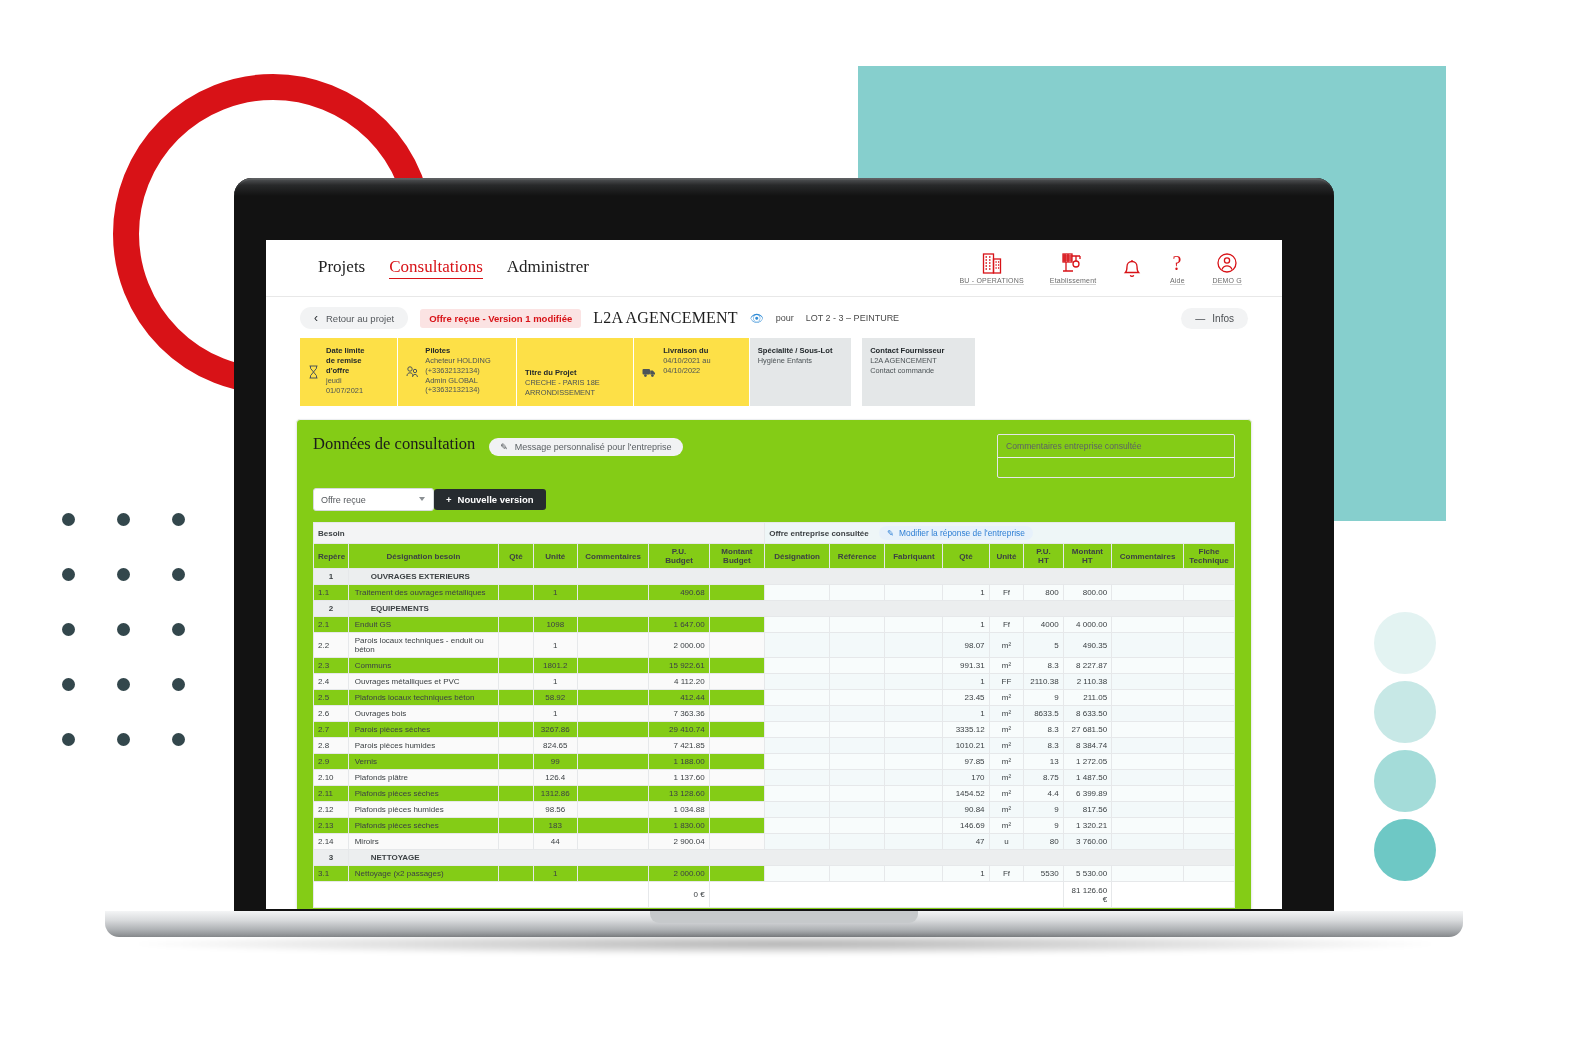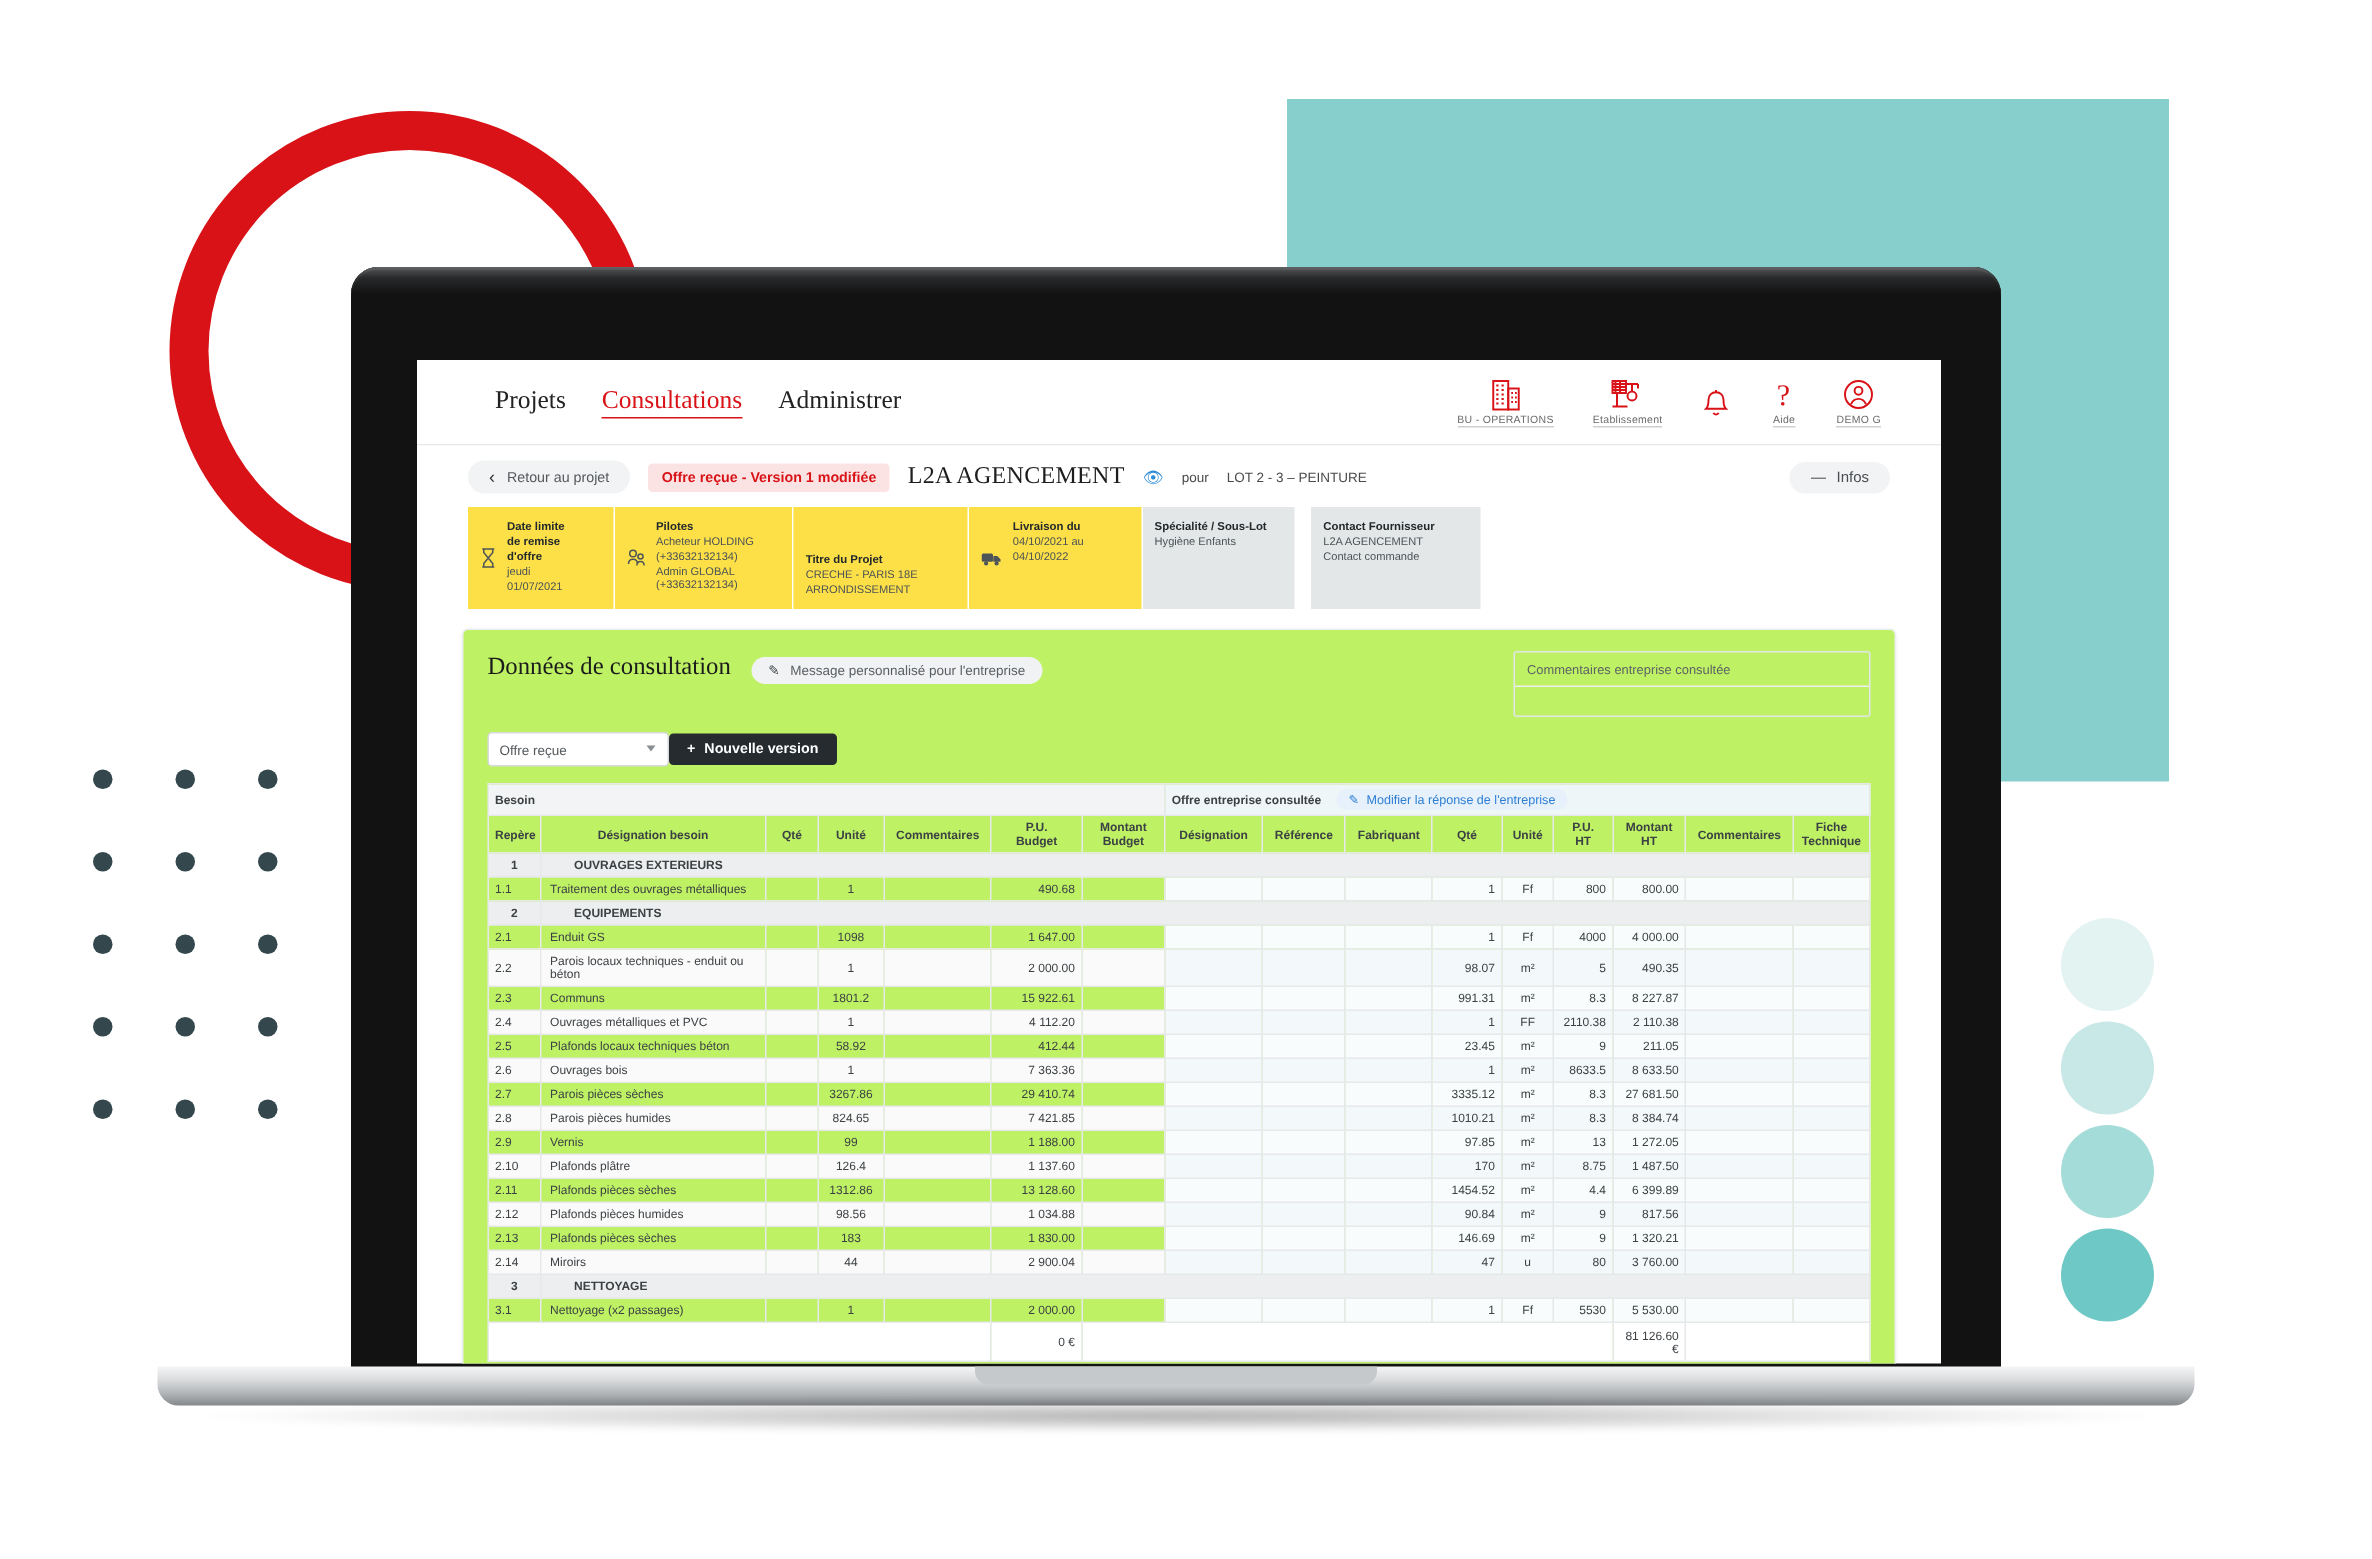--- a/index.html
+++ b/index.html
@@ -41,21 +41,21 @@
     position:relative;
     box-shadow:0 2px 0 #2a2a2a inset;
   }
   .lid:before{
     content:"";position:absolute;left:0;top:0;right:0;height:18px;
     border-radius:18px 18px 0 0;
     background:linear-gradient(180deg,#8d9195 0%, #3a3c3e 40%, #121212 100%);
     opacity:.55;
   }
   .screen{
-    position:absolute;left:44px;top:62px;width:1016px;height:669px;
+    position:absolute;left:32px;top:62px;width:1016px;height:669px;
     background:#ffffff;overflow:hidden;
   }
   .base{
     position:absolute;left:-129px;top:733px;width:1358px;height:26px;
     background:linear-gradient(180deg,#f4f5f6 0%, #d9dbdd 35%, #aeb1b4 72%, #85888b 100%);
     border-radius:0 0 14px 14px;
   }
   .base:after{
     content:"";position:absolute;left:50%;transform:translateX(-50%);top:0;
     width:268px;height:12px;background:#c6c9cb;border-radius:0 0 9px 9px;
@@ -102,21 +102,21 @@
   .card .t{font-size:7.6px;font-weight:700;color:#22282b;}
   .card .v{font-size:7.4px;color:#4b5255;}
   .c1{width:97px;}
   .c2{width:122px;}
   .c3{width:120px;align-items:flex-end;}
   .c4{width:118px;}
   .c5{width:102px;}
   .c6{width:116px;border-right:none;margin-left:10px;}
 
   
-  .panel{margin:13px 30px 0 30px;background:#bef264;border:1px solid #eceef0;
+  .panel{margin:13px 30px 0 30px;background:#84cc16;border:1px solid #eceef0;
     border-radius:4px;box-shadow:0 1px 3px rgba(0,0,0,.07);padding:14px 16px 10px 16px;}
   .panelhead{display:flex;align-items:flex-start;}
   .ptitle{font-family:"Liberation Serif",serif;font-size:16.5px;color:#1b1b1b;}
   .pillbtn{display:inline-flex;align-items:center;gap:7px;background:#f1f2f4;border-radius:12px;
     padding:4px 11px;font-size:9px;color:#5a5f63;margin-left:14px;margin-top:4px;border:none;cursor:pointer;}
   .pen{color:#41464a;font-size:9px;}
   .commentbox{margin-left:auto;width:236px;border:1px solid #e3e5e7;border-radius:2px;}
   .commentbox .lbl{font-size:8.6px;color:#5d6266;padding:6px 8px;border-bottom:1px solid #eceef0;}
   .commentbox .body{height:19px;}
 

